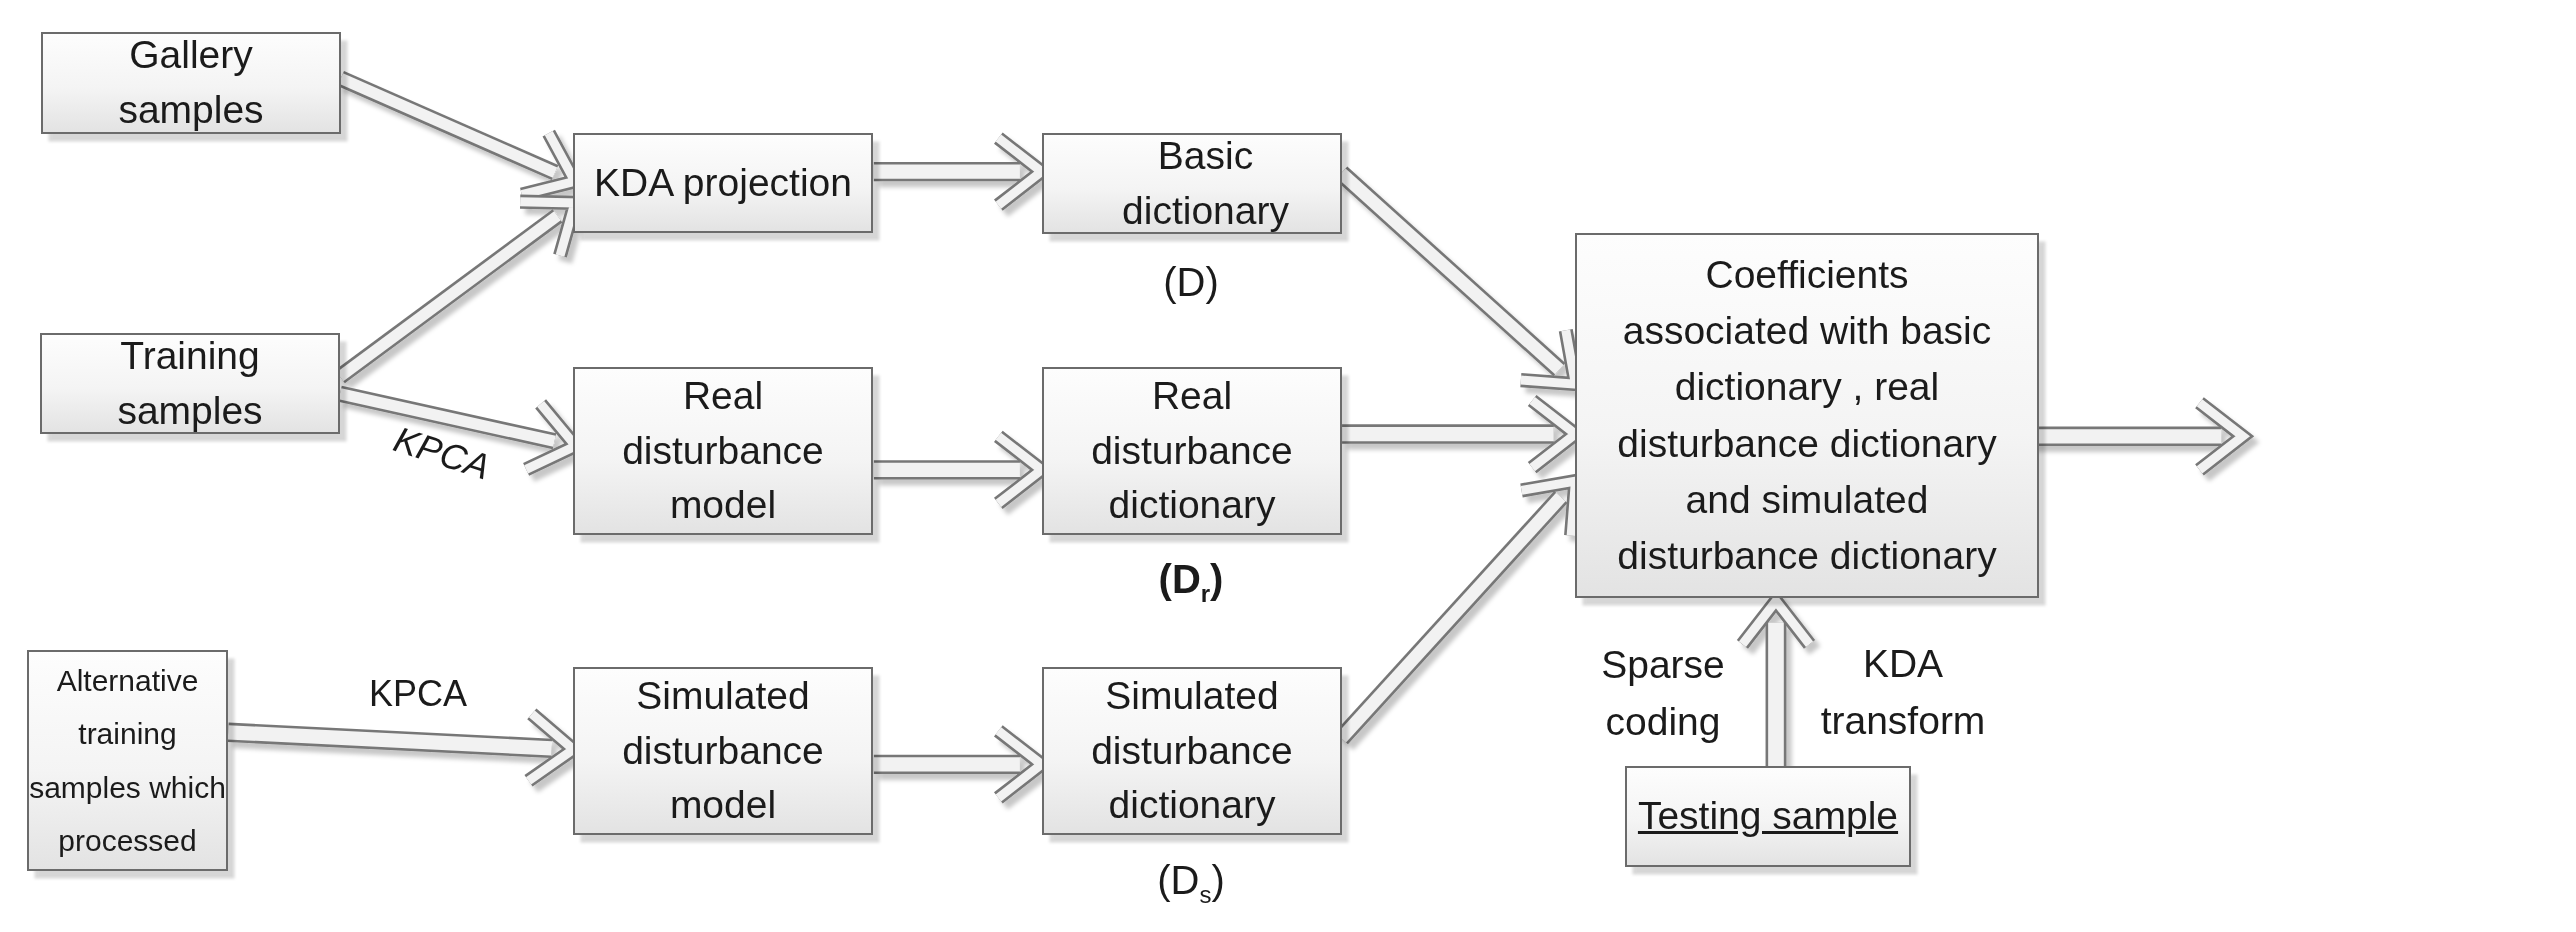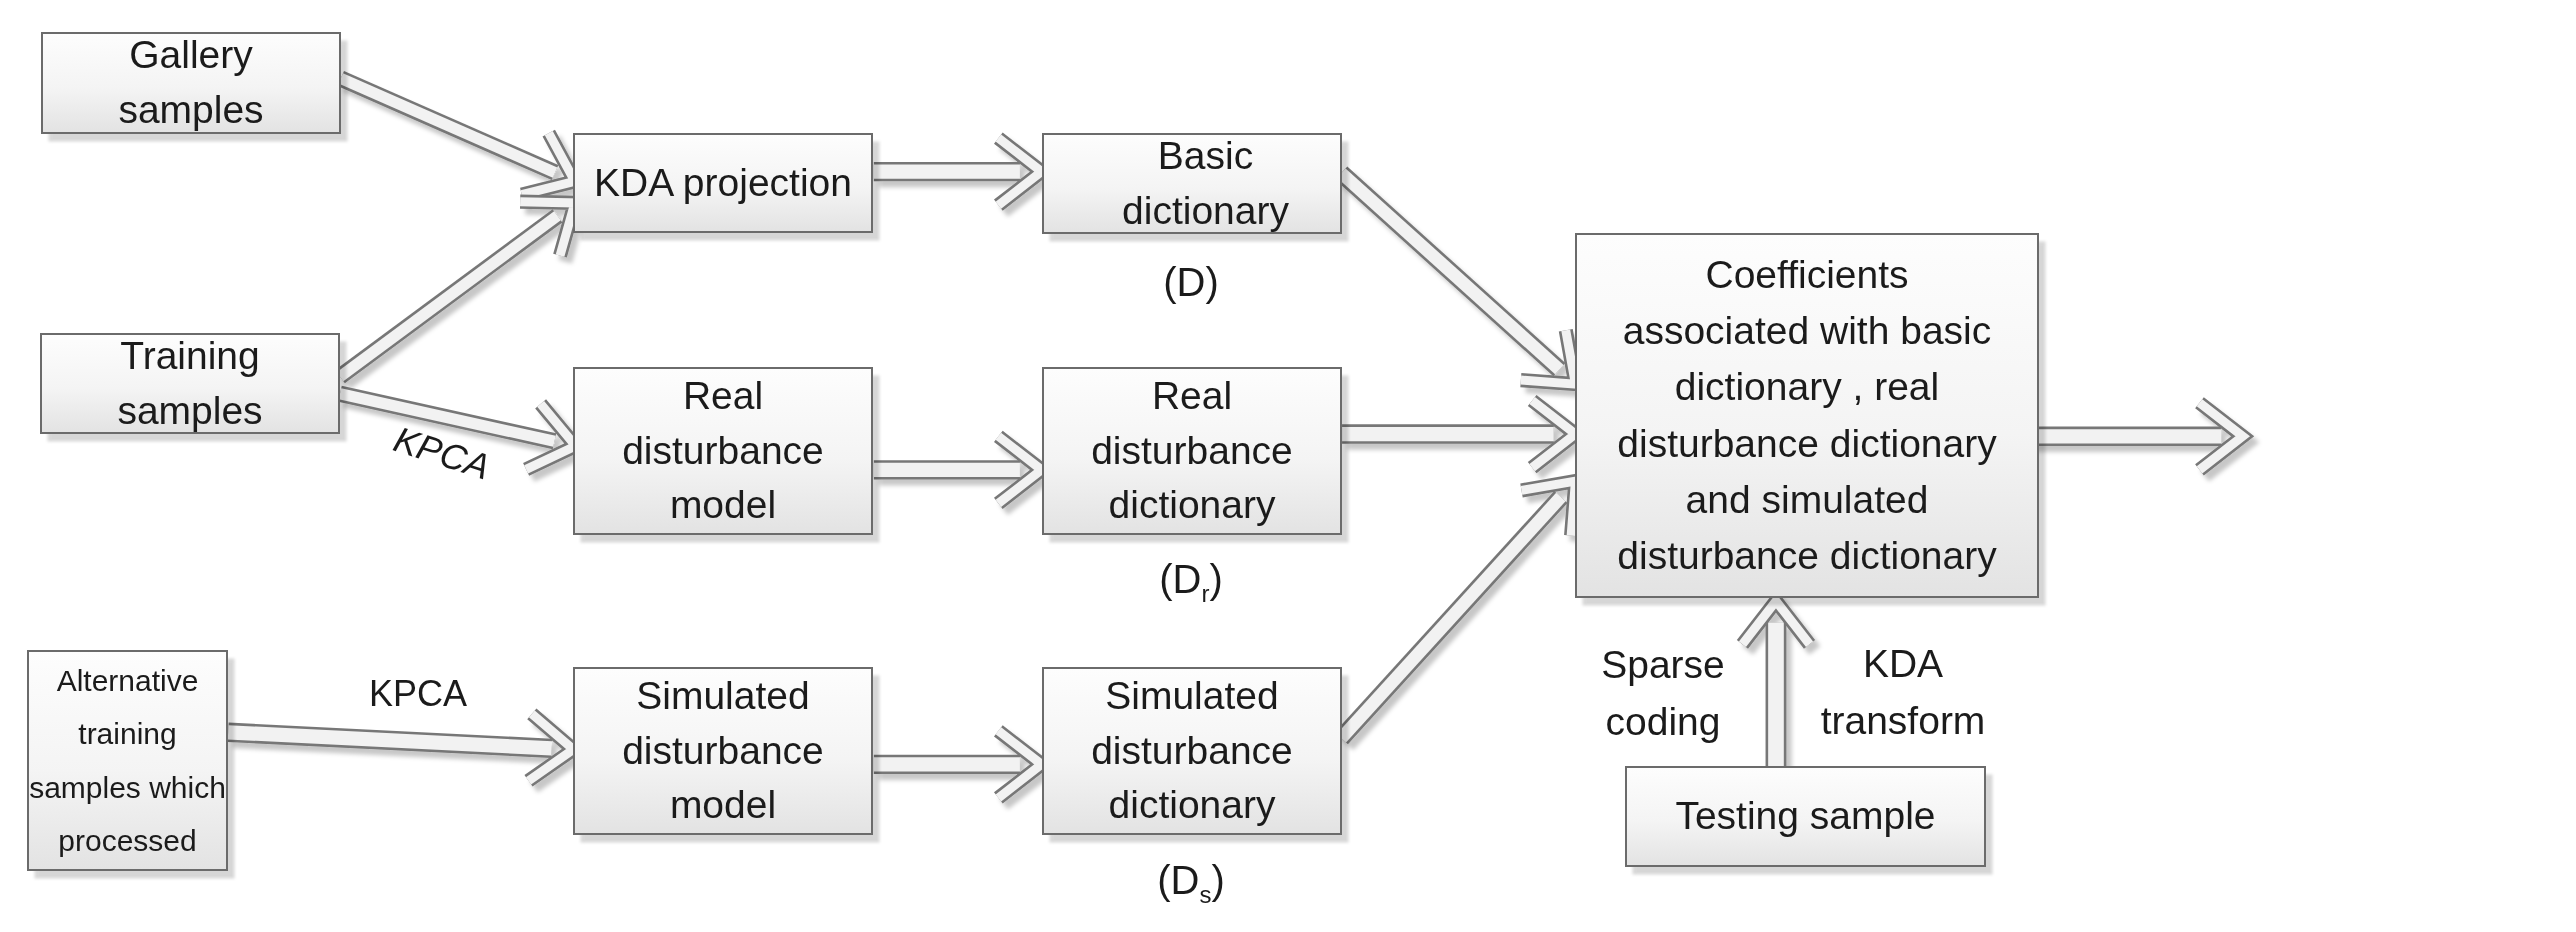--- a/index.html
+++ b/index.html
@@ -27,24 +27,24 @@
   #n-training      {left:40px;  top:333px; width:300px;height:101px;}
   #n-alternative   {left:27px;  top:650px; width:201px;height:221px;font-size:30px;line-height:1.78;}
   #n-kda           {left:573px; top:133px; width:300px;height:100px;}
   #n-real-model    {left:573px; top:367px; width:300px;height:168px;}
   #n-sim-model     {left:573px; top:667px; width:300px;height:168px;}
   #n-basic-dict    {left:1042px;top:133px; width:300px;height:101px;padding-left:27px;}
   #n-real-dict     {left:1042px;top:367px; width:300px;height:168px;}
   #n-sim-dict      {left:1042px;top:667px; width:300px;height:168px;}
   #n-coefficients  {left:1575px;top:233px; width:464px;height:365px;line-height:1.44;}
   #n-classification{left:2243px;top:334px; width:302px;height:201px;line-height:1.5;}
-  #n-testing       {left:1625px;top:766px;width:361px;height:101px;}
+  #n-testing       {left:1625px;top:766px;width:286px;height:101px;text-decoration:underline;}
   
   #l-d            {left:1191px;top:282px;}
-  #l-dr           {left:1191px;top:579px;}
+  #l-dr           {left:1191px;top:579px;font-weight:bold;}
   #l-ds           {left:1191px;top:880px;}
   #l-kpca-mid     {left:442px; top:453px;transform:translate(-50%,-50%) rotate(18deg);font-style:italic;font-size:36px;}
   #l-kpca-bottom  {left:418px; top:694px;font-size:36px;}
   #l-sparse       {left:1663px;top:694px;font-size:39px;line-height:1.46;}
   #l-kda-transform{left:1903px;top:693px;font-size:39px;line-height:1.46;}
 </style>
 </head>
 <body>
 
 <div id="canvas">

